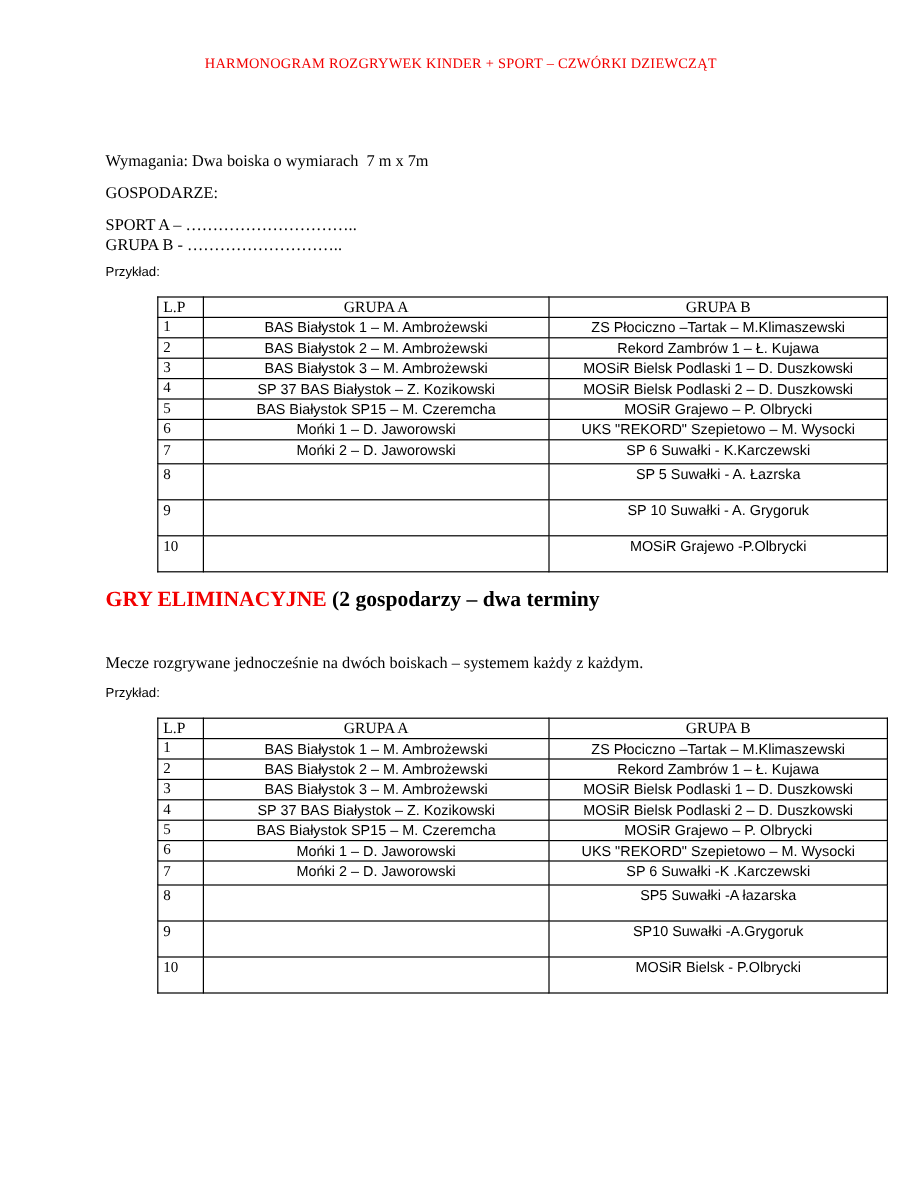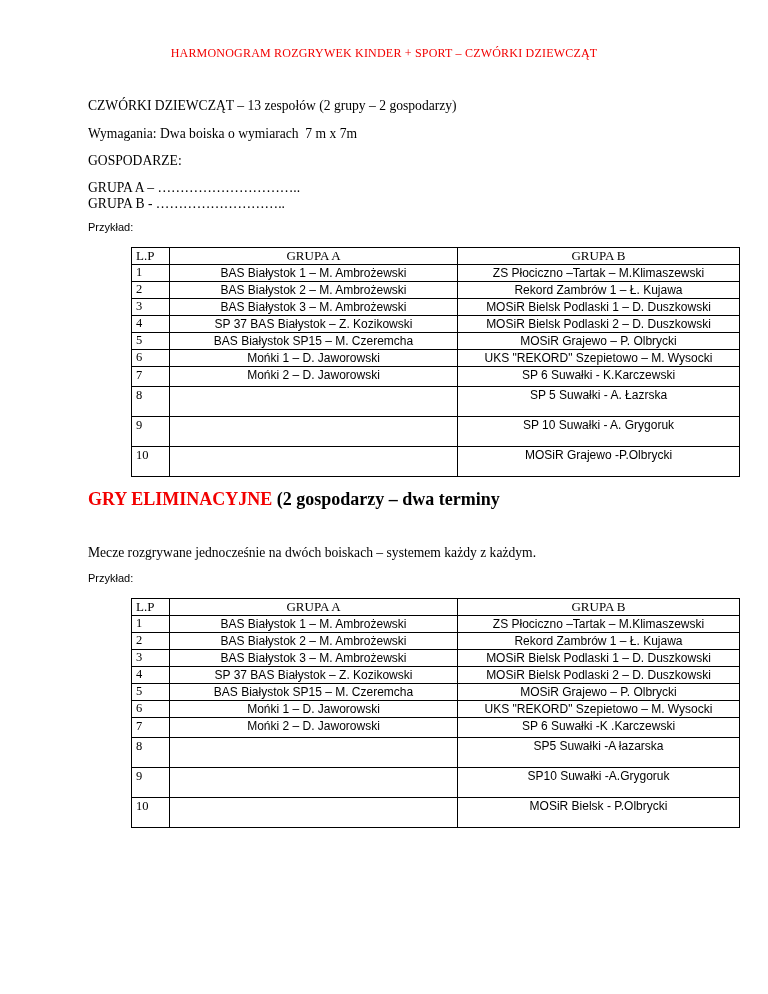--- a/index.html
+++ b/index.html
@@ -84,24 +84,23 @@
   }
   td.td-a, td.td-b { text-align:center; }
 </style>
 </head>
 <body>
 
 <div class="page">
 
   <div class="doc-title">HARMONOGRAM ROZGRYWEK KINDER + SPORT – CZWÓRKI DZIEWCZĄT</div>
 
-  <div class="para p1">CZWÓRKI DZIEWCZĄT – 13 zespołów (2 grupy – 2 gospodarzy)</div>
   <div class="para p2">Wymagania: Dwa boiska o wymiarach  7 m x 7m</div>
   <div class="para p3">GOSPODARZE:</div>
-  <div class="para p4">GRUPA A – …………………………..</div>
+  <div class="para p4">SPORT A – …………………………..</div>
   <div class="para p5">GRUPA B - ………………………..</div>
   <div class="example-label ex1">Przykład:</div>
 
   <div class="tbl-wrap t1">
     <table>
       <colgroup>
           <col class="c-lp">
           <col class="c-a">
           <col class="c-b">
         </colgroup>

